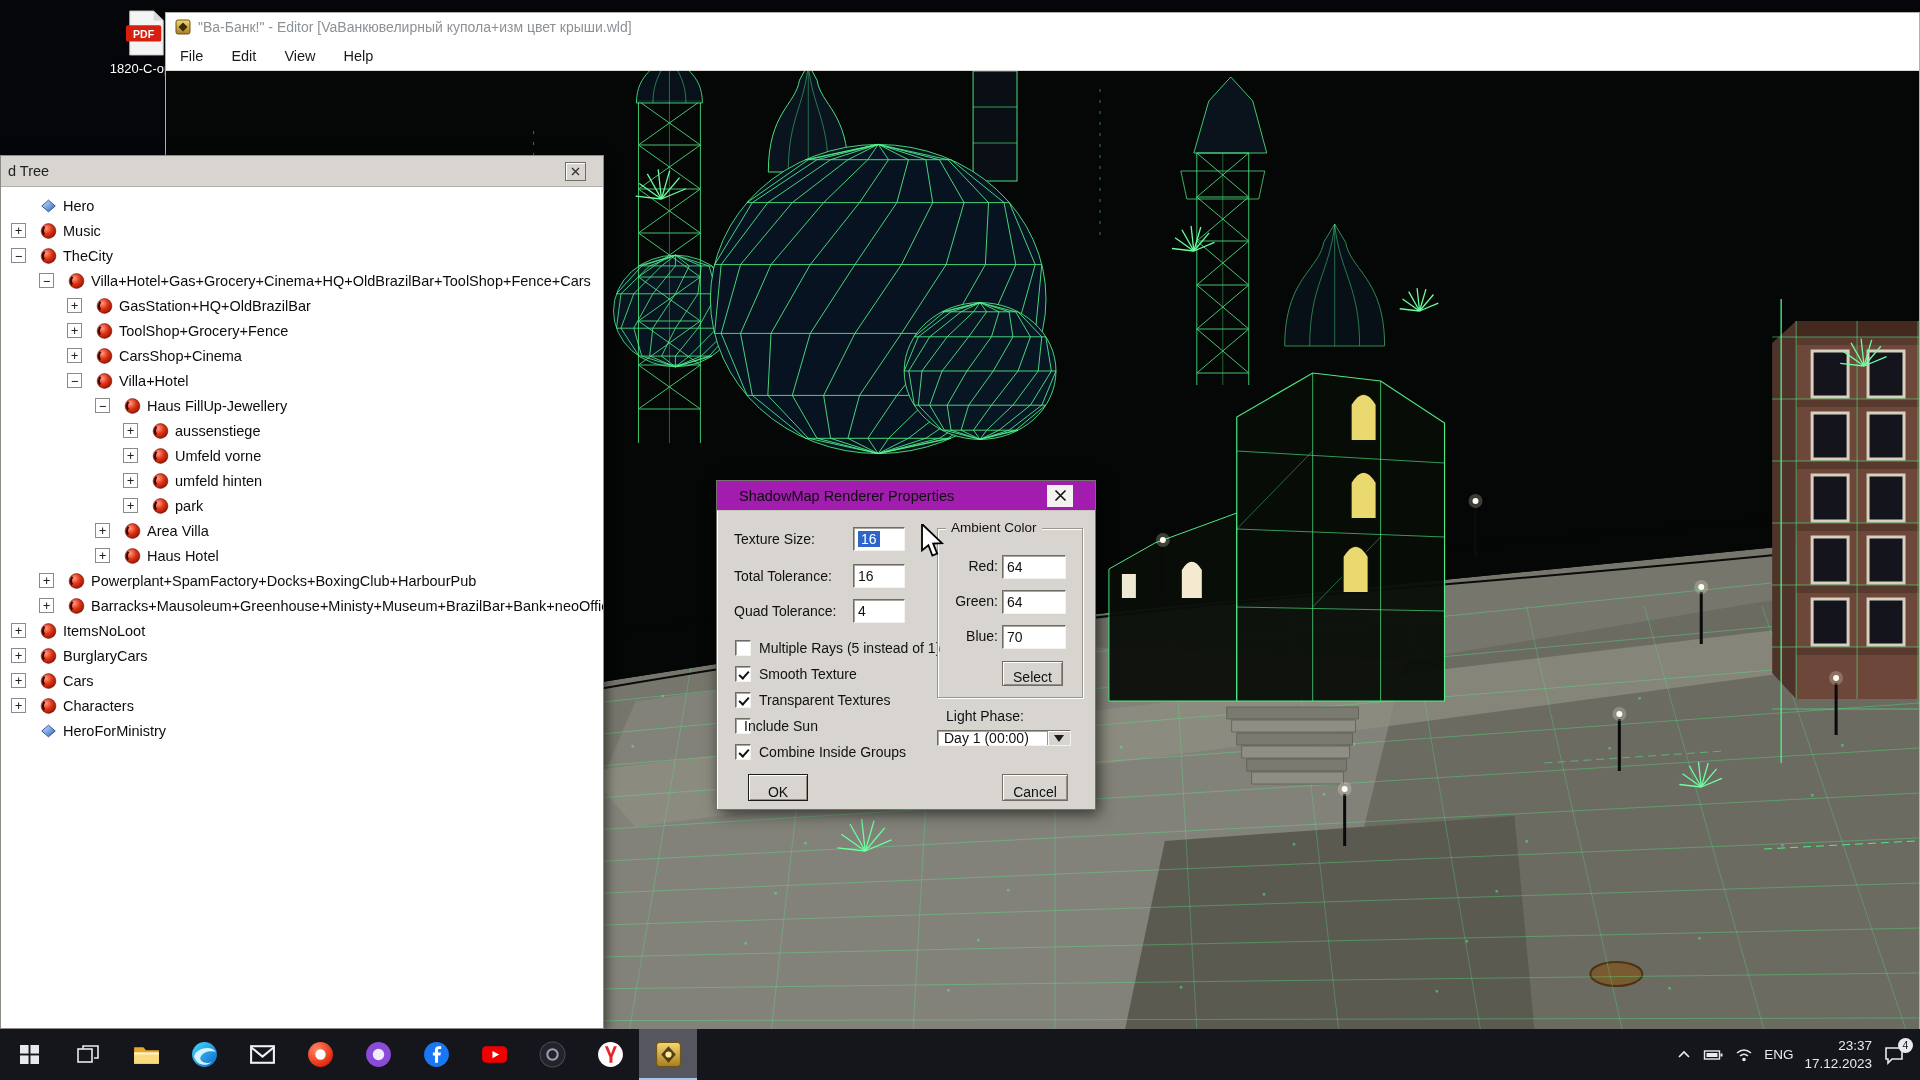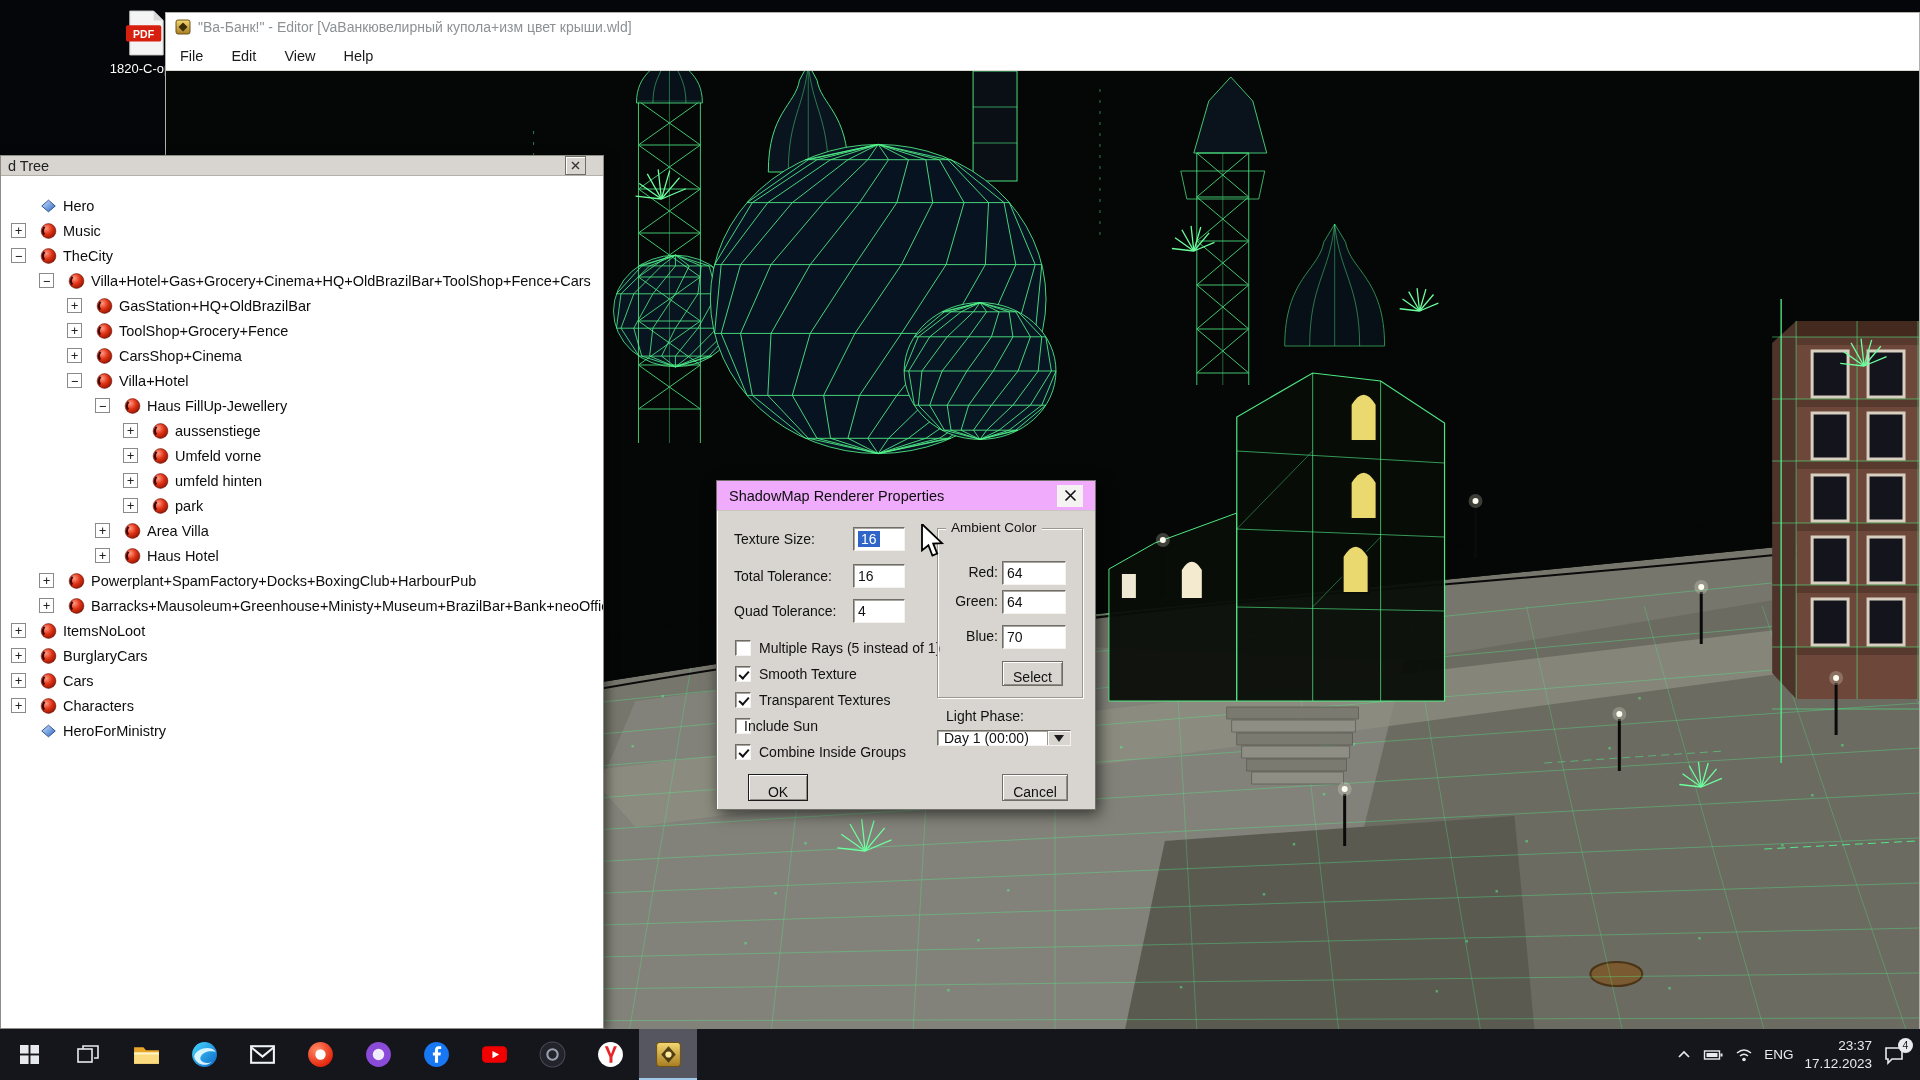--- a/index.html
+++ b/index.html
@@ -14,21 +14,21 @@
   
   #editor-window{position:absolute;left:165px;top:12px;width:1755px;height:1017px;background:#fff;border:1px solid #b3b0aa;z-index:2}
   .titlebar{height:28px;display:flex;align-items:center;gap:7px;padding-left:9px;background:#fff;font-size:14px;color:#8c9196}
   .menubar{height:30px;display:flex;align-items:center;background:#fff;border-bottom:1px solid #dcd9d3;font-size:14.5px;color:#1a1a1a}
   .menu-item{padding:4px 14px;cursor:default}
   #viewport{position:absolute;left:0;top:58px;width:1753px;height:959px;background:#020303;overflow:hidden}
   #scene{display:block}
 
   
   #tree-panel{position:absolute;left:0;top:155px;width:604px;height:874px;background:#fff;border:1px solid #8f8c85;box-shadow:3px 3px 10px rgba(0,0,0,.5);z-index:10}
-  .panel-title{height:20px;background:#d8d5d0;border-bottom:1px solid #b3b0aa;display:flex;align-items:center;padding:0 7px;font-size:14.5px;color:#222}
+  .panel-title{height:31px;background:#d8d5d0;border-bottom:1px solid #b3b0aa;display:flex;align-items:center;padding:0 7px;font-size:14.5px;color:#222}
   .panel-close{margin-left:auto;margin-right:10px;width:21px;height:19px;background:#d8d5d0;border:1px solid #6f6d66;box-shadow:inset 1px 1px 0 #fff;display:flex;align-items:center;justify-content:center}
   #tree-body{position:absolute;left:0;top:31px;right:0;bottom:0;overflow:hidden;padding-top:6px;background:#fff}
   .tree-row{height:25px;display:flex;align-items:center;font-size:14.5px;white-space:nowrap;overflow:hidden}
   .spacer{display:inline-block;height:1px;flex:0 0 auto}
   .tree-exp{width:15px;height:15px;flex:0 0 auto;border:1px solid #8a8a8a;background:#fff;display:flex;align-items:center;justify-content:center;font-size:12px;line-height:1;font-family:"DejaVu Sans Mono",monospace;color:#222}
   .tree-icon{width:19px;height:18px;flex:0 0 auto;margin-left:12px}
   .tree-icon svg{width:19px;height:18px;display:block}
   .tree-label{margin-left:5px;color:#0d0d0d}
 
   
@@ -41,21 +41,21 @@
   .checkbox.checked::after{content:"";position:absolute;left:3px;top:3.5px;width:8px;height:4px;border-left:2.2px solid #101010;border-bottom:2.2px solid #101010;transform:rotate(-48deg)}
   .grp{position:absolute;border:1px solid #9a978f;box-shadow:inset 1px 1px 0 #fff,1px 1px 0 #fff}
   .grp-label{position:absolute;top:-9px;left:8px;background:#d8d5d0;padding:0 5px;font-size:13.5px}
   .combo{position:absolute;background:#fff;border:1px solid;border-color:#6f6d66 #f4f3f0 #f4f3f0 #6f6d66;box-shadow:inset 1px 1px 0 #a8a59e;display:flex;align-items:stretch}
   .combo .val{flex:1;display:flex;align-items:center;padding:0 6px;font-size:14px}
   .combo .drop{width:23px;background:#d8d5d0;border-left:1px solid #9a978f;box-shadow:inset 1px 1px 0 #fff;display:flex;align-items:center;justify-content:center}
   .combo .drop::after{content:"";border:5px solid transparent;border-top:7px solid #1c1c1c;margin-top:6px}
 
   
   #dialog{position:absolute;left:716px;top:480px;width:380px;height:330px;background:#d8d5d0;border:1px solid #73716b;box-shadow:inset 1px 1px 0 #fff,3px 4px 14px rgba(0,0,0,.6);z-index:20}
-  .dlg-title{height:30px;background:#f0abfc;border-bottom:1px solid #c9c6c0;display:flex;align-items:center;padding:0 12px;font-size:14.5px;color:#0d0d0d}
+  .dlg-title{height:30px;background:#a21caf;border-bottom:1px solid #c9c6c0;display:flex;align-items:center;padding:0 22px;font-size:14.5px;color:#0d0d0d}
   .dlg-close{margin-left:auto;width:26px;height:22px;display:flex;align-items:center;justify-content:center;background:#f4f3f1}
   .dlg-body{position:absolute;left:0;top:30px;right:0;bottom:0}
 
   
   #taskbar{position:absolute;left:0;bottom:0;width:1920px;height:51px;background:#15151c;display:flex;align-items:stretch;z-index:50}
   .tb-start{width:59px;display:flex;align-items:center;justify-content:center}
   .tb-search{width:313px;background:#fff;display:flex;align-items:center;padding:0 13px;position:relative;overflow:hidden}
   .tb-search>span{margin-left:11px;font-size:15px;color:#3c3c3c}
   .tb-bird{position:absolute;right:4px;bottom:2px}
   .tb-slot{width:58px;display:flex;align-items:center;justify-content:center}
@@ -725,21 +725,21 @@
           <div class="checkbox checked" style="left:18px;top:181px"></div>
           <span class="lbl" style="position:absolute;left:42px;top:181px">Transparent Textures</span>
           <div class="checkbox" style="left:18px;top:207px"></div>
           <span class="lbl" style="position:absolute;left:27px;top:207px">Include Sun</span>
           <div class="checkbox checked" style="left:18px;top:233px"></div>
           <span class="lbl" style="position:absolute;left:42px;top:233px">Combine Inside Groups</span>
         </div>
       <div class="grp" style="left:220px;top:17px;width:146px;height:170px">
         <span class="grp-label">Ambient Color</span>
         <div id="ambient-rows">
-            <div style="position: absolute; left: 0px; top: 32px; width: 146px; height: 24px; text-decoration: underline;">
+            <div style="position: absolute; left: 0px; top: 26px; width: 146px; height: 24px; text-decoration: underline;">
               <span class="lbl" style="position:absolute;right:86px;top:3px">Red:</span>
               <div class="inp95" style="position:absolute;left:64px;top:0;width:64px;height:24px">
                 <span>64</span>
               </div>
             </div>
             <div style="position: absolute; left: 0px; top: 61px; width: 146px; height: 24px;">
               <span class="lbl" style="position:absolute;right:86px;top:3px">Green:</span>
               <div class="inp95" style="position:absolute;left:64px;top:0;width:64px;height:24px">
                 <span>64</span>
               </div>

